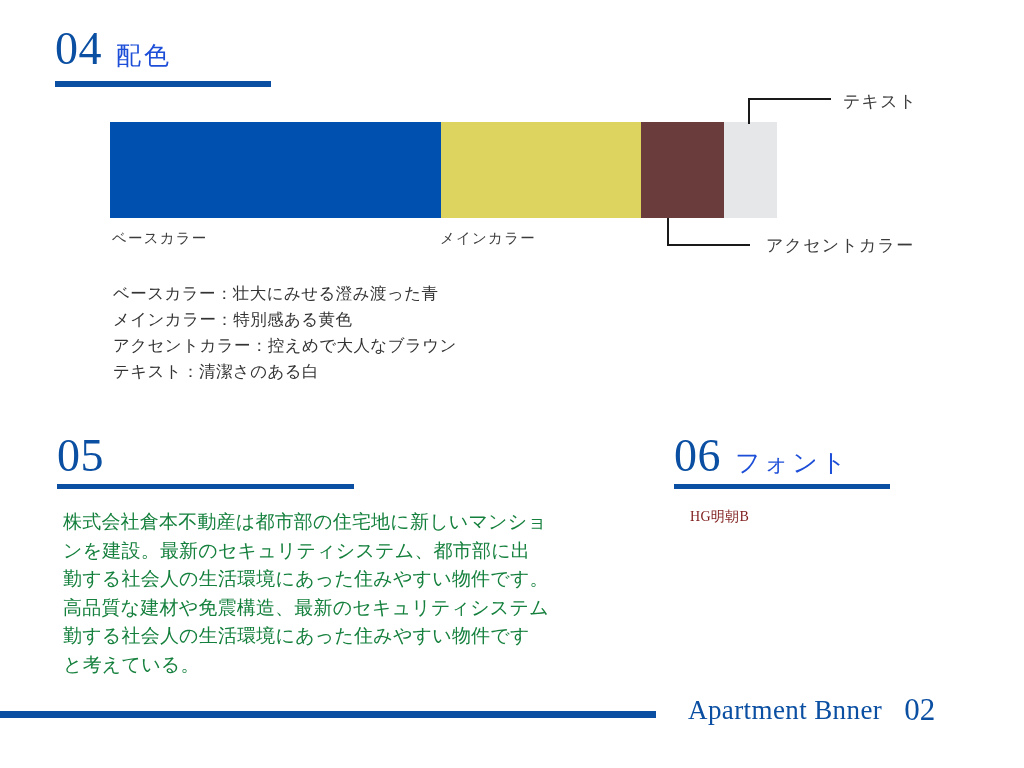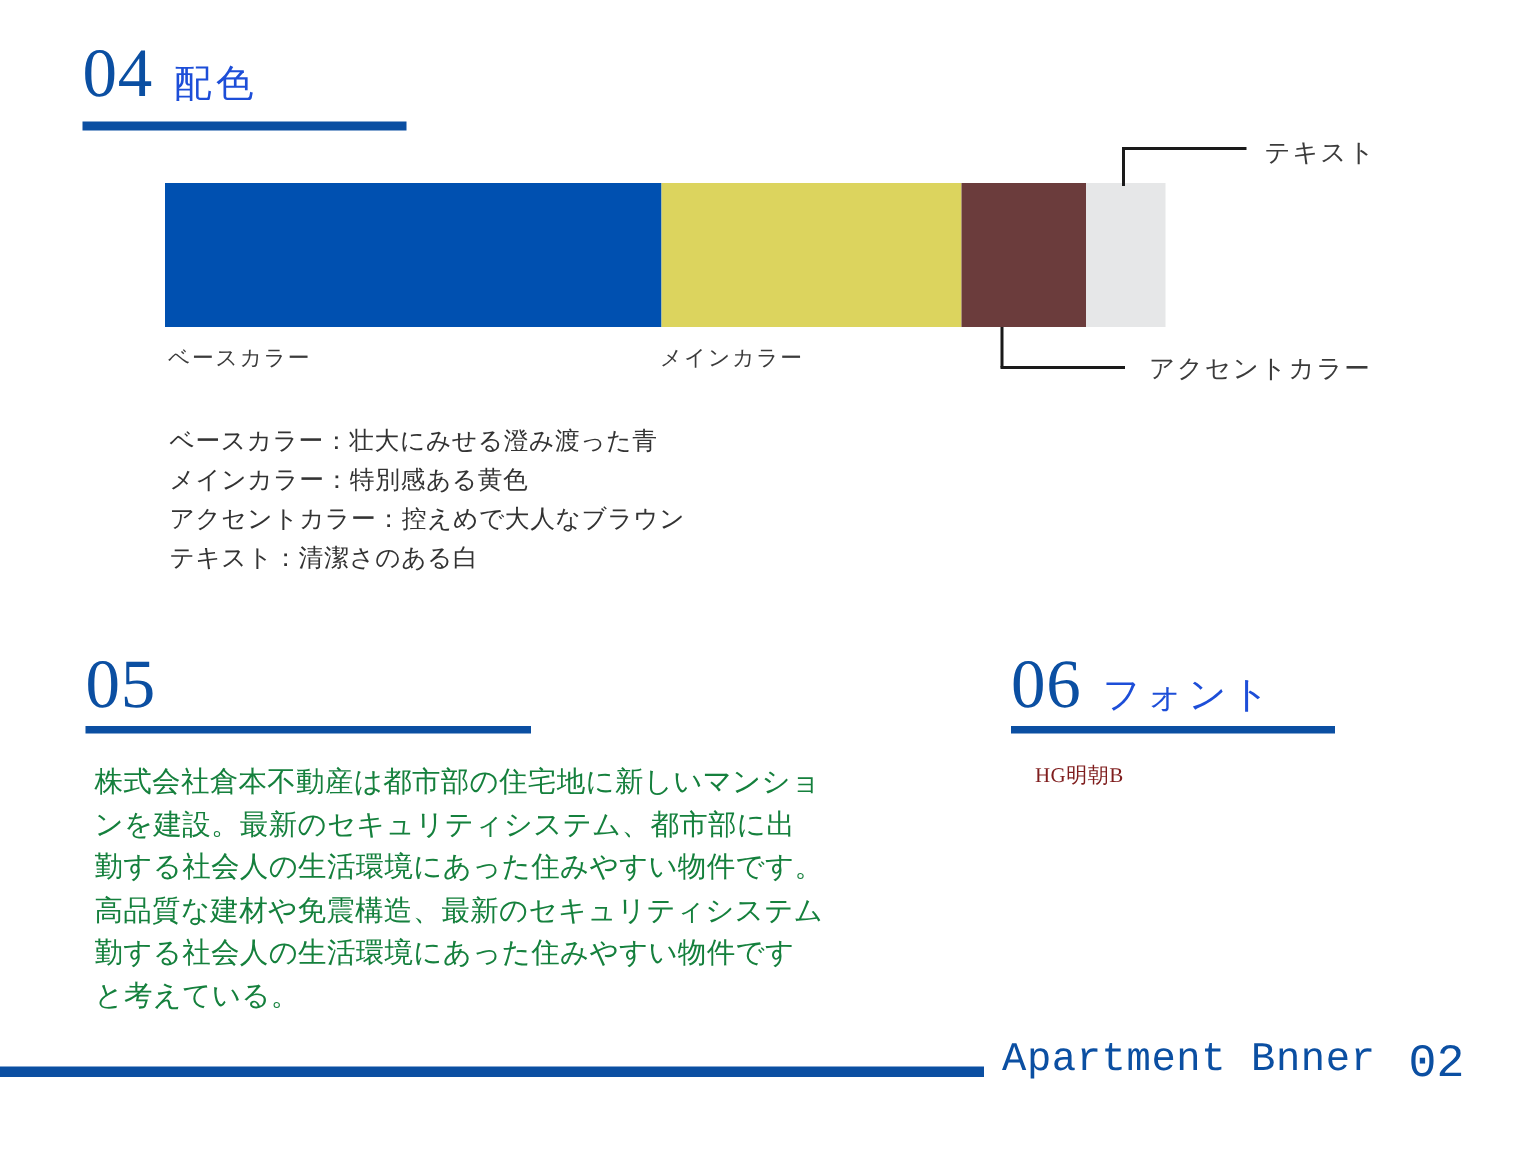--- a/index.html
+++ b/index.html
@@ -129,26 +129,26 @@
   .footer-rule {
     position: absolute;
     left: 0;
     top: 711px;
     width: 656px;
     height: 7px;
     background: #0B4FA2;
   }
   .footer-text {
     position: absolute;
-    left: 668px;
+    left: 688px;
     top: 692px;
     display: flex;
-    align-items: flex-start;
+    align-items: center;
     color: #0B4FA2;
-    font-family: Liberation Mono, monospace;
+    font-family: Liberation Serif, serif;
     white-space: nowrap;
   }
   .footer-title {
     font-size: 27px;
     letter-spacing: 0.4px;
   }
   .footer-page {
     font-size: 31px;
     margin-left: 22px;
   }

